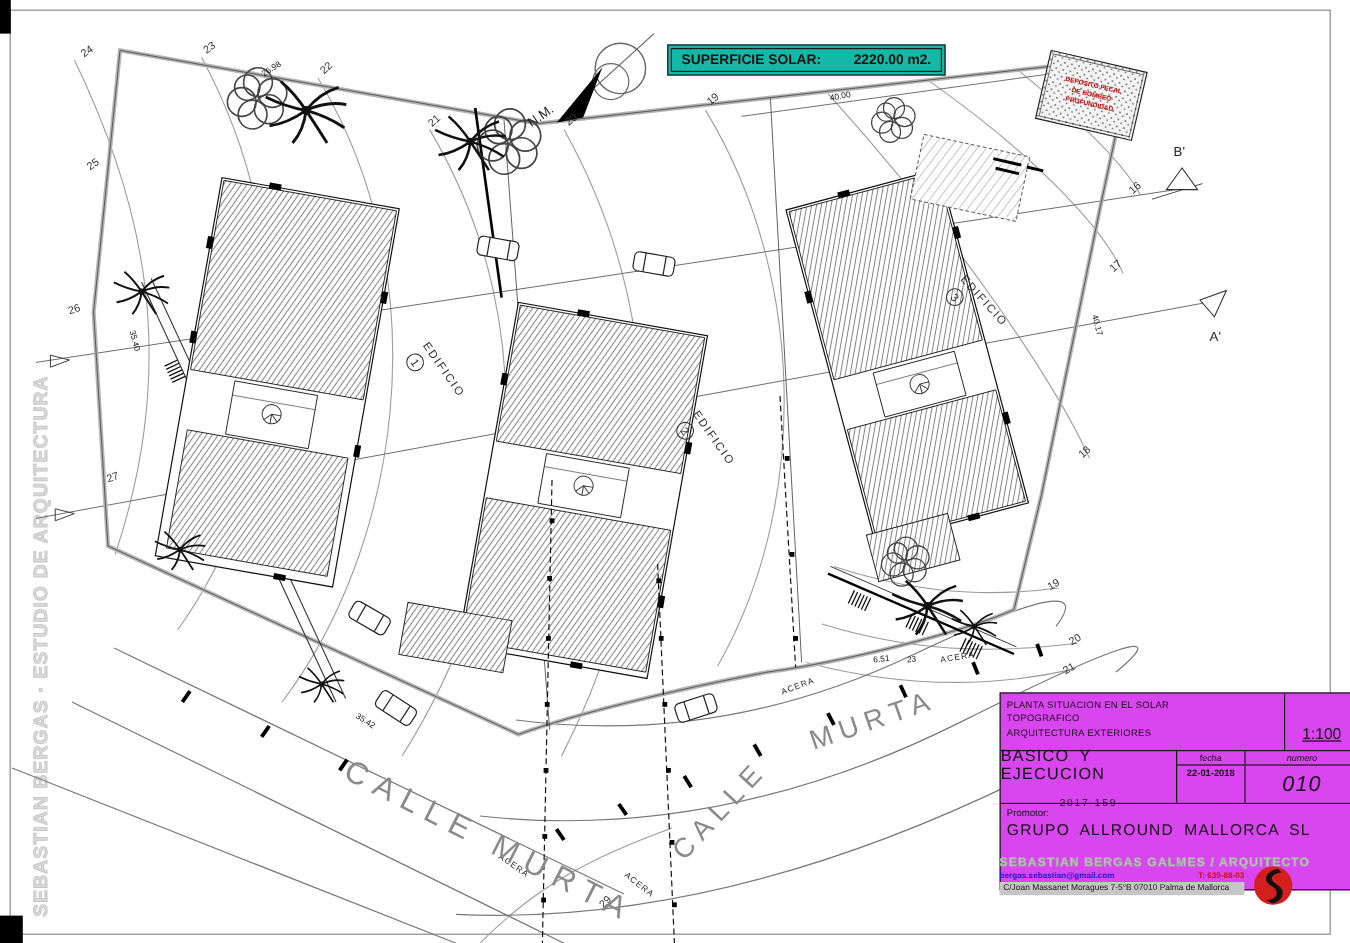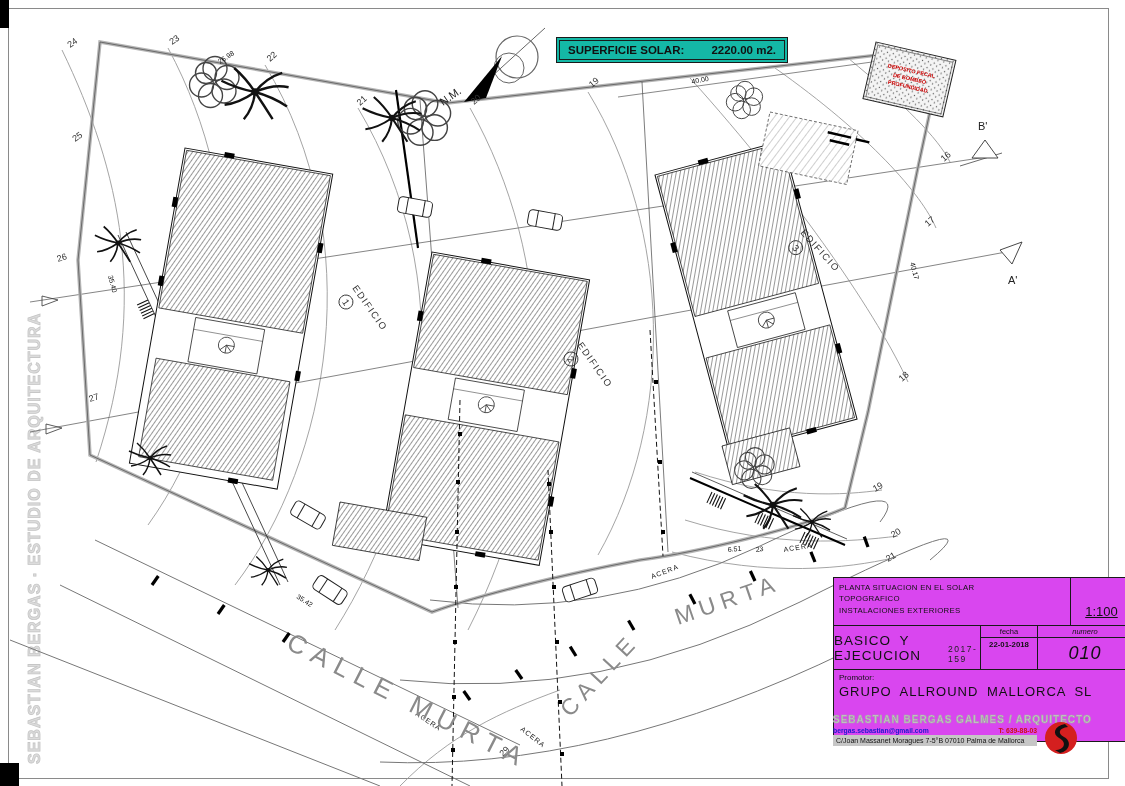--- a/index.html
+++ b/index.html
@@ -41,21 +41,21 @@
     justify-content:space-between;padding:0 8px;box-sizing:border-box;
     font-weight:bold;font-size:11.5px;}
 
   .title-block{position:absolute;left:833px;top:577px;width:300px;height:165px;
     border:1px solid #1a1a1a;background:#d946ef;box-sizing:border-box;font-size:7.8px;}
   .tb-row1{height:48px;display:flex;border-bottom:1px solid #1a1a1a;box-sizing:border-box;}
   .tb-desc{flex:1;padding:4px 5px;line-height:1.45;letter-spacing:0.3px;}
   .tb-scale{width:62px;border-left:1px solid #1a1a1a;display:flex;align-items:flex-end;
     justify-content:center;font-size:13px;padding-bottom:6px;box-sizing:border-box;text-decoration:underline;}
   .tb-row2{height:44px;display:flex;border-bottom:1px solid #1a1a1a;box-sizing:border-box;}
-  .tb-phase{width:146px;display:flex;flex-direction:row;align-items:center;justify-content:center;}
+  .tb-phase{width:146px;display:flex;flex-direction:column;align-items:center;justify-content:center;}
   .tb-phase-title{font-size:13.5px;letter-spacing:1px;word-spacing:4px;}
   .tb-phase-code{font-size:8.5px;letter-spacing:1.5px;margin-top:12px;color:#222;}
   .tb-fecha{width:57px;border-left:1px solid #1a1a1a;text-align:center;box-sizing:border-box;}
   .tb-fecha-label{font-size:7.5px;border-bottom:1px solid #1a1a1a;padding:1px 0;}
   .tb-fecha-val{font-size:7.8px;font-weight:bold;padding-top:2px;}
   .tb-numero{flex:1;border-left:1px solid #1a1a1a;text-align:center;box-sizing:border-box;font-style:italic;}
   .tb-numero-label{font-size:7.5px;border-bottom:1px solid #1a1a1a;padding:1px 0;}
   .tb-numero-val{font-size:18px;padding-top:5px;letter-spacing:1px;}
   .tb-row3{height:47px;padding:3px 5px;line-height:1.4;letter-spacing:0.3px;
     border-bottom:1px solid #1a1a1a;box-sizing:border-box;}
@@ -432,21 +432,21 @@
       <span>SUPERFICIE SOLAR:</span>
       <span>2220.00 m2.</span>
     </div>
   </div>
 
   <div class="title-block">
     <div class="tb-row1">
       <div class="tb-desc">
         <div>PLANTA SITUACION EN EL SOLAR</div>
         <div>TOPOGRAFICO</div>
-        <div>INSTALACIONES EXTERIORES</div>
+        <div>ARQUITECTURA EXTERIORES</div>
       </div>
       <div class="tb-scale">1:100</div>
     </div>
     <div class="tb-row2">
       <div class="tb-phase">
         <div class="tb-phase-title">BASICO Y EJECUCION</div>
         <div class="tb-phase-code">2017-159</div>
       </div>
       <div class="tb-fecha">
         <div class="tb-fecha-label">fecha</div>

